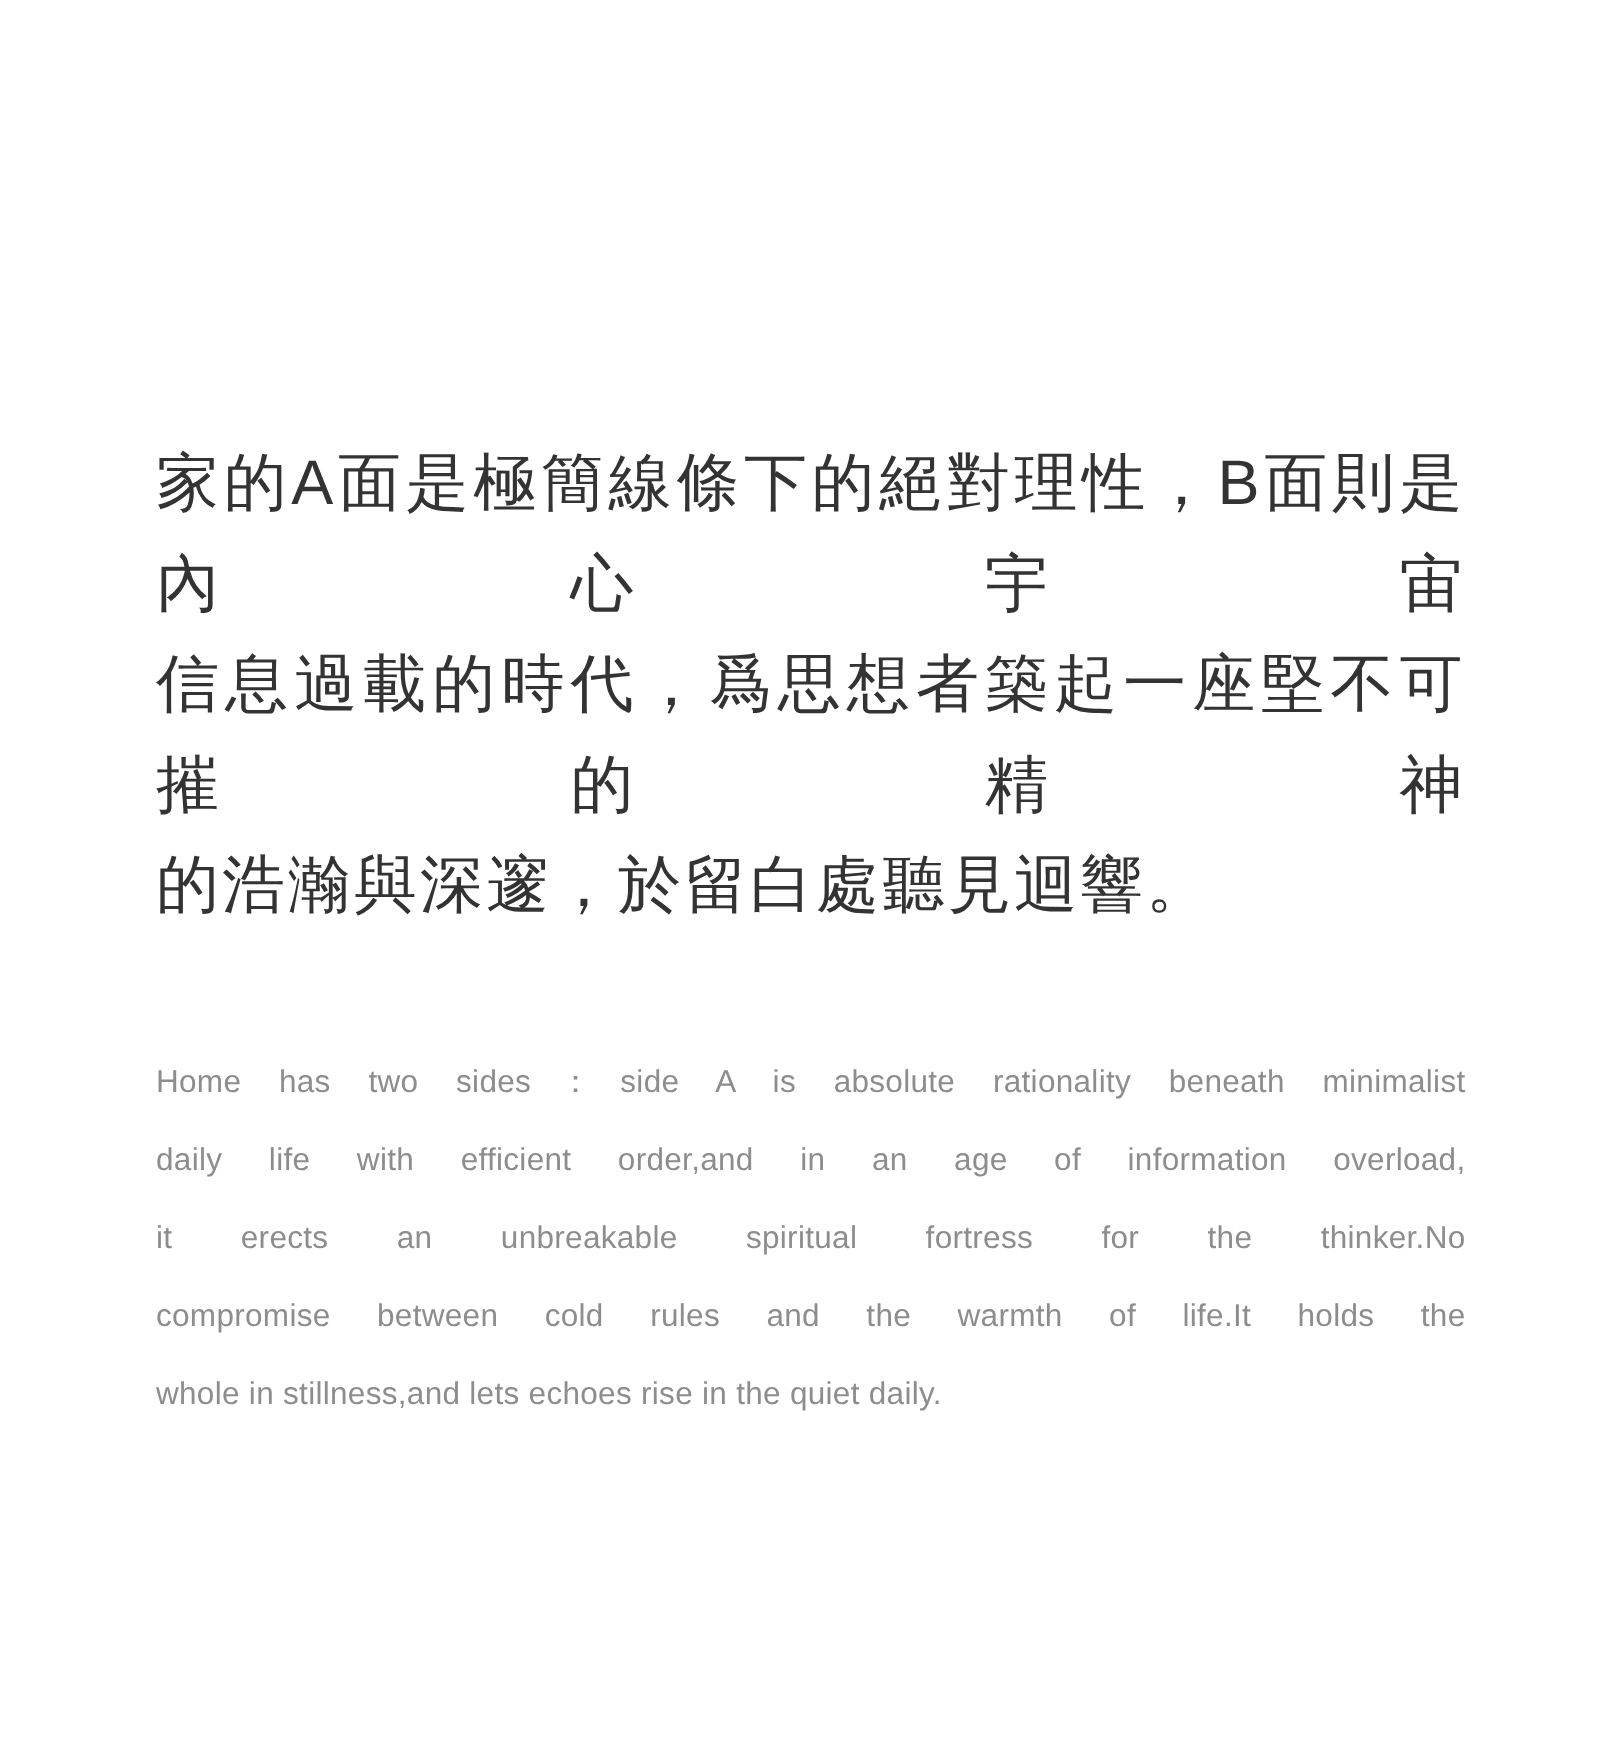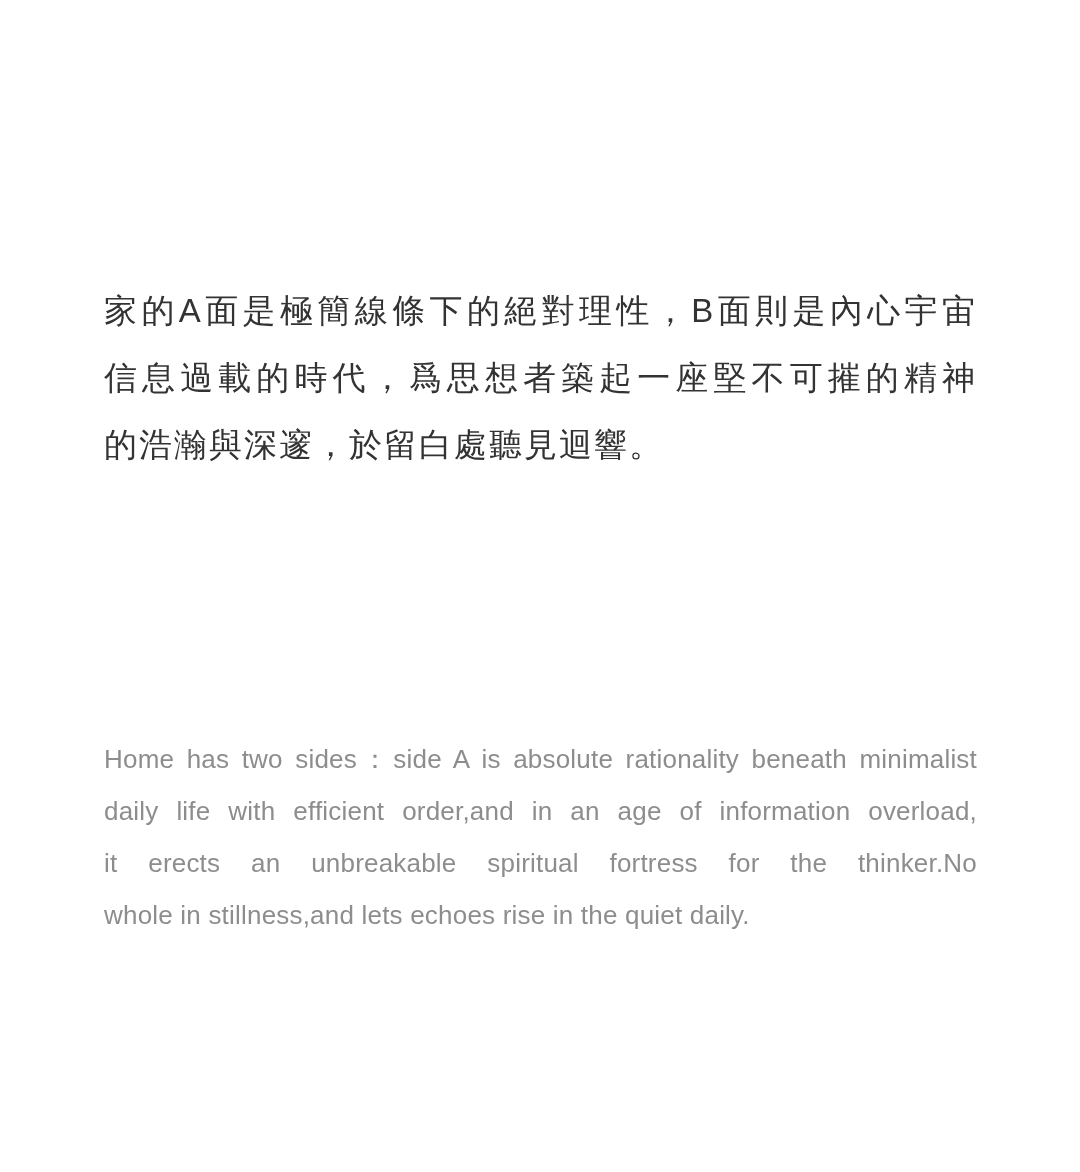--- a/index.html
+++ b/index.html
@@ -13,29 +13,29 @@
     position: relative;
     overflow: hidden;
     font-family: "Liberation Sans", "DejaVu Sans", sans-serif;
   }
   .text-block {
     position: absolute;
     left: 104px;
     width: 873px;
   }
   .zh-paragraph {
-    top: 277px;
-    font-size: 33px;
+    top: 288px;
+    font-size: 42px;
     line-height: 67px;
     font-weight: 300;
     letter-spacing: 2px;
   }
   .en-paragraph {
-    top: 733px;
-    font-size: 26px;
+    top: 696px;
+    font-size: 21px;
     line-height: 52px;
     font-weight: 300;
     letter-spacing: 0.2px;
   }
   .line {
     white-space: pre;
     text-align: left;
   }
   .line.just {
     white-space: normal;
@@ -55,16 +55,17 @@
   <section class="text-block zh-paragraph" style="color: rgb(51, 51, 51);">
     <div class="line just">家的A面是極簡線條下的絕對理性，B面則是內心宇宙</div>
     <div class="line just">信息過載的時代，爲思想者築起一座堅不可摧的精神</div>
     <div class="line">的浩瀚與深邃，於留白處聽見迴響。</div>
   </section>
 
   <section class="text-block en-paragraph" style="color: rgb(141, 141, 141);">
     <div class="line just">Home has two sides：side A is absolute rationality beneath minimalist</div>
     <div class="line just">daily life with efficient order,and in an age of information overload,</div>
     <div class="line just">it erects an unbreakable spiritual fortress for the thinker.No</div>
+    <div class="line just">compromise between cold rules and the warmth of life.It holds the</div>
     <div class="line">whole in stillness,and lets echoes rise in the quiet daily.</div>
   </section>
 
 </main>
 
 </body></html>

